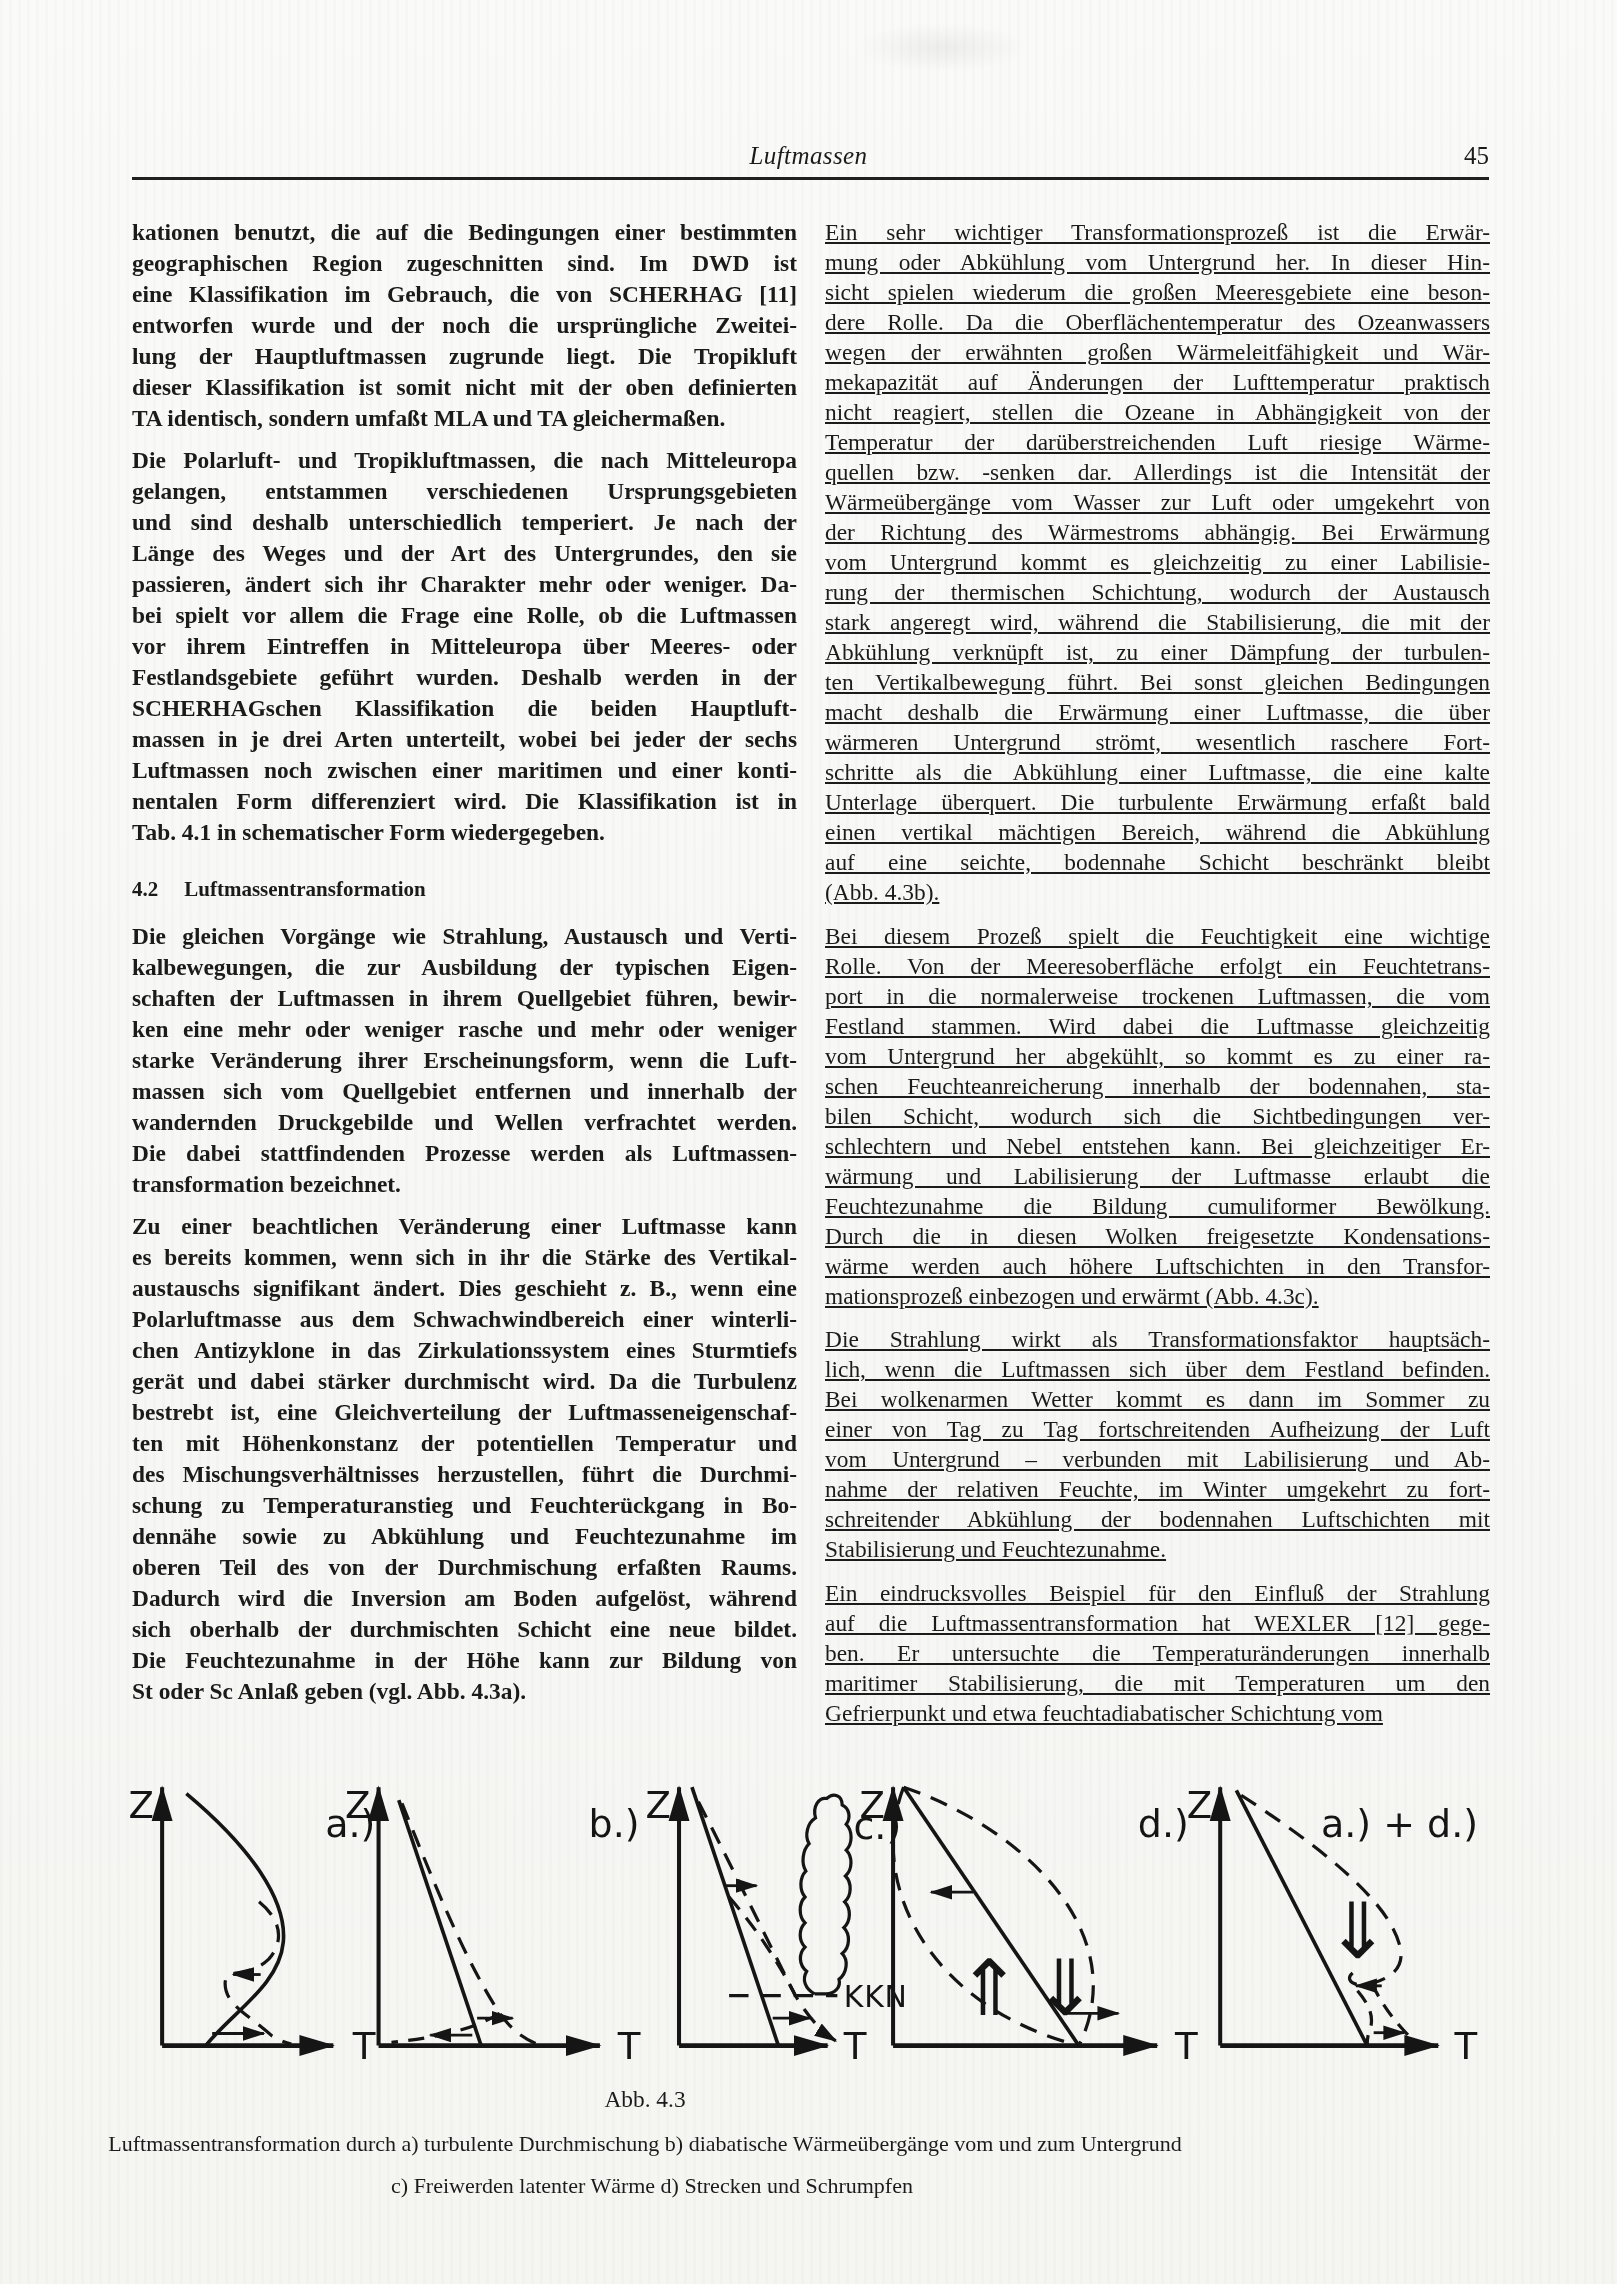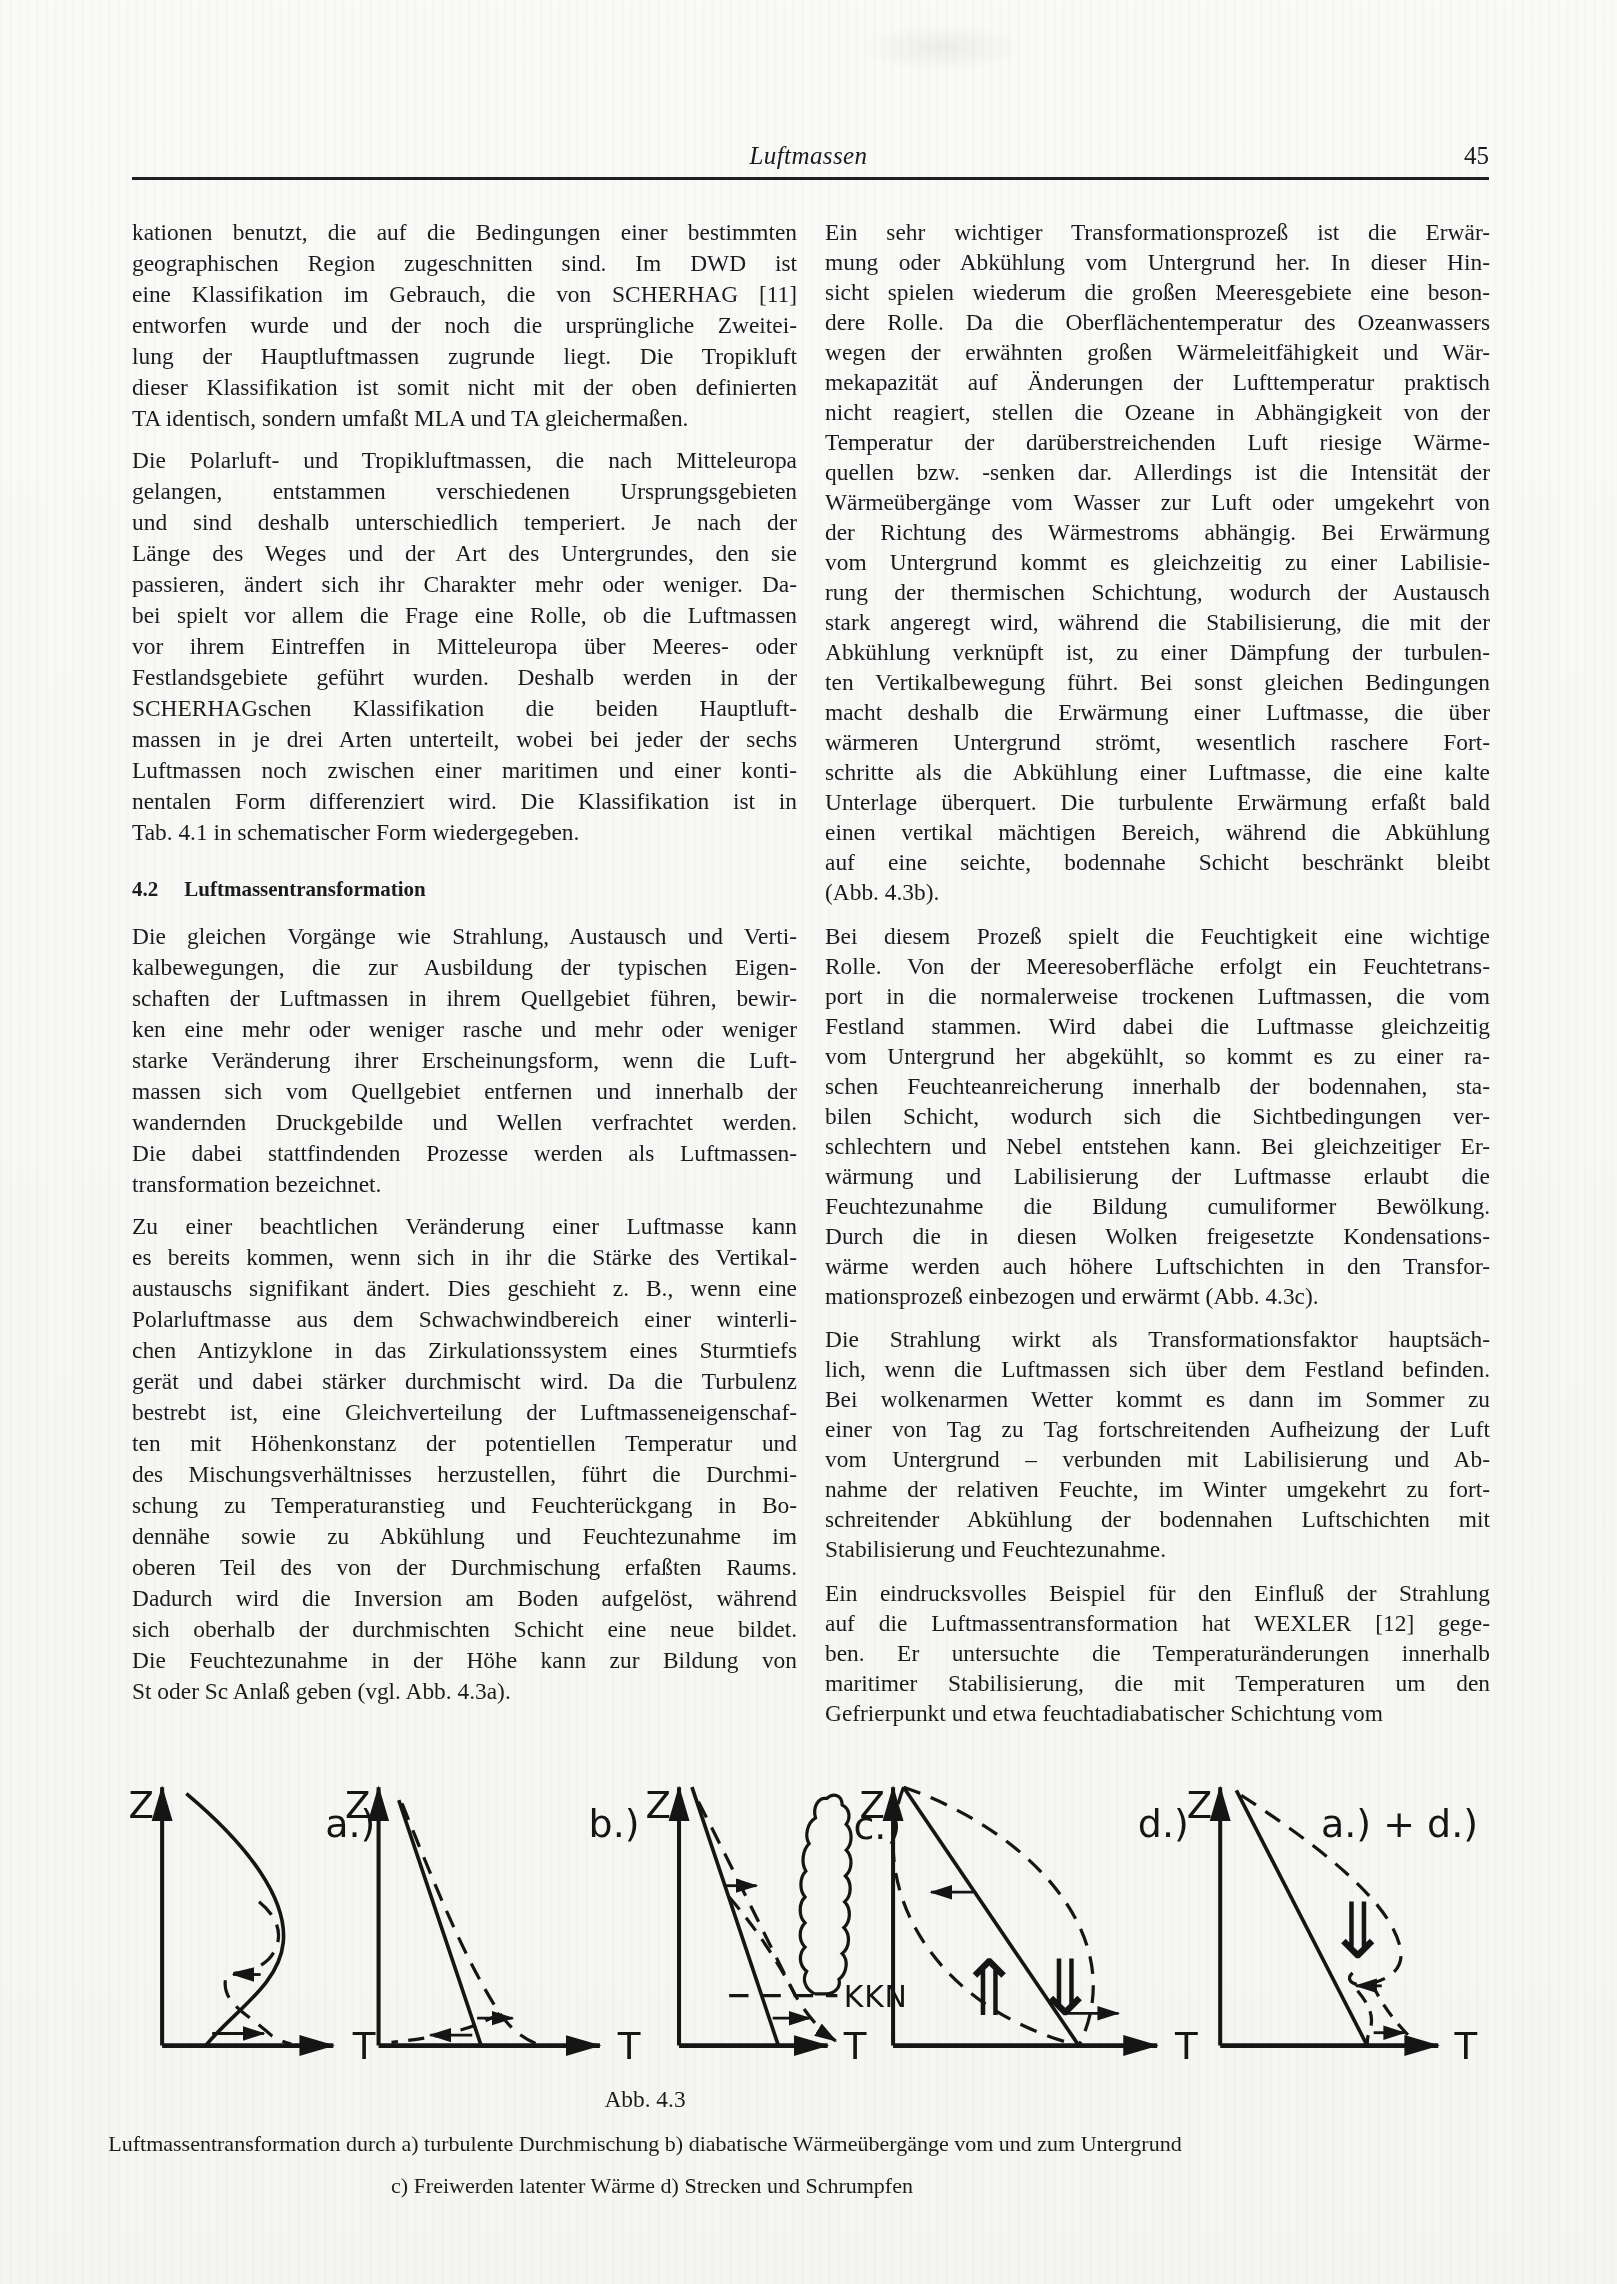--- a/index.html
+++ b/index.html
@@ -28,24 +28,24 @@
   }
   .header-rule{
     position:absolute;left:132px;top:177px;width:1357px;height:3.2px;background:#202020;
   }
   .col{position:absolute;font-size:23.4px;}
   .col .ln{
     display:block;text-align:justify;text-align-last:justify;
     white-space:normal;
   }
   .col .ln.last{text-align-last:left;}
-  #col-left .ln{height:31px;line-height:31px;}
+  #col-left .ln{height:31px;line-height:31px;font-weight:bold;}
   #col-right .ln{height:30px;line-height:30px;}
   #col-left .para{margin:0 0 11.3px 0;}
-  #col-right .para{margin:0 0 13.7px 0;}
+  #col-right .para{margin:0 0 13.7px 0;text-decoration:underline;}
   .headblock{margin:24px 0 14.6px 0;font-weight:bold;font-size:21px;height:34px;line-height:34px;}
   .headblock .hnum{display:inline-block;}
   .headblock .htitle{display:inline-block;margin-left:26px;}
   .figure-wrap{position:absolute;left:121px;top:1771px;width:1423px;height:315px;}
   svg{display:block;}
   .axlbl{font-family:"DejaVu Sans", sans-serif;font-size:46px;fill:#151515;}
   .panlbl{font-family:"DejaVu Sans", sans-serif;font-size:47px;fill:#151515;}
   .kkn{font-family:"DejaVu Sans", sans-serif;font-size:37px;fill:#151515;letter-spacing:1px;}
   .dbl{font-family:"DejaVu Sans", sans-serif;font-size:96px;fill:#151515;}
   .caption{position:absolute;left:0;width:1290px;text-align:center;}

